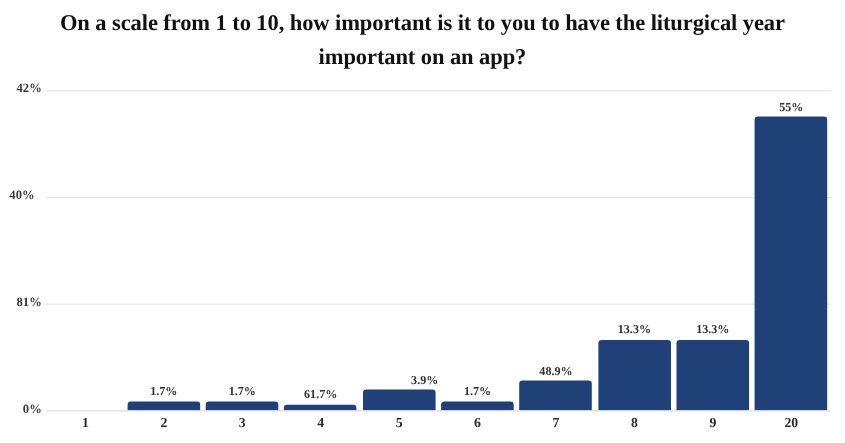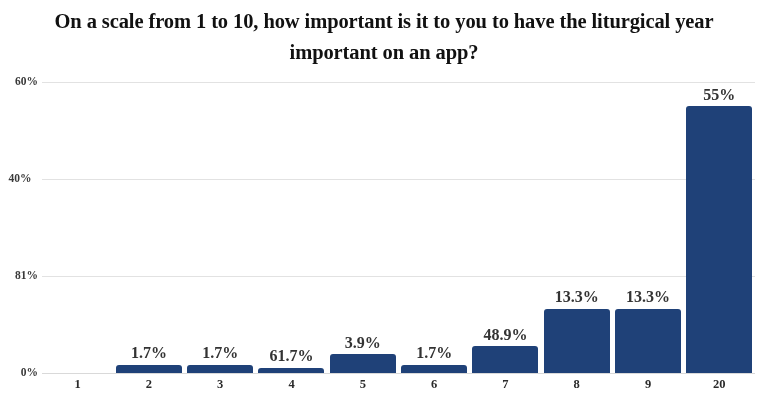--- a/index.html
+++ b/index.html
@@ -94,21 +94,21 @@
     bottom: 0;
     width: 66px;
     background: #1F4178;
     border-radius: 3px 3px 0 0;
   }
   .bar-value {
     position: absolute;
     left: 0;
     width: 71.3px;
     text-align: center;
-    font-size: 16px;
+    font-size: 11px;
     font-weight: bold;
     color: #333333;
   }
 
   
   #x-axis {
     position: absolute;
     left: 42px;
     top: 377px;
     width: 713px;
@@ -129,21 +129,21 @@
 
 <div id="chart-root">
 
   <div id="chart-title">
     <span>On a scale from 1 to 10, how important is it to you to have the liturgical year</span>
     <br>
     <span>important on an app?</span>
   </div>
 
   <div id="y-axis">
-    <div class="ytick" style="top:-7px;">60%</div>
+    <div class="ytick" style="top:-7px;">42%</div>
     <div class="ytick" style="top:90px;text-align:center;">40%</div>
     <div class="ytick" style="top:187px;">81%</div>
     <div class="ytick" style="top:284px;">0%</div>
   </div>
 
   <div id="plot-area">
     <div class="gridline" style="top: 0px; background: rgb(226, 226, 226);"></div>
     <div class="gridline" style="top: 97px; background: rgb(226, 226, 226);"></div>
     <div class="gridline" style="top: 194px; background: rgb(226, 226, 226);"></div>
 
@@ -158,21 +158,21 @@
       <div class="bar-value" style="bottom: 10.74px;">1.7%</div>
     </div>
 
     <div class="bar-slot" style="left:213.9px;">
       <div class="bar" style="height: 5.33px; background: rgb(31, 65, 120);"></div>
       <div class="bar-value" style="bottom: 7.83px;">61.7%</div>
     </div>
 
     <div class="bar-slot" style="left:285.2px;">
       <div class="bar" style="height: 18.91px; background: rgb(31, 65, 120);"></div>
-      <div class="bar-value" style="bottom: 21.41px;">3.9%</div>
+      <div class="bar-value" style="bottom: 21.41px; text-align: right;">3.9%</div>
     </div>
 
     <div class="bar-slot" style="left:356.5px;">
       <div class="bar" style="height: 8.24px; background: rgb(31, 65, 120);"></div>
       <div class="bar-value" style="bottom: 10.74px;">1.7%</div>
     </div>
 
     <div class="bar-slot" style="left:427.8px;">
       <div class="bar" style="height: 26.67px; background: rgb(31, 65, 120);"></div>
       <div class="bar-value" style="bottom: 29.17px;">48.9%</div>

